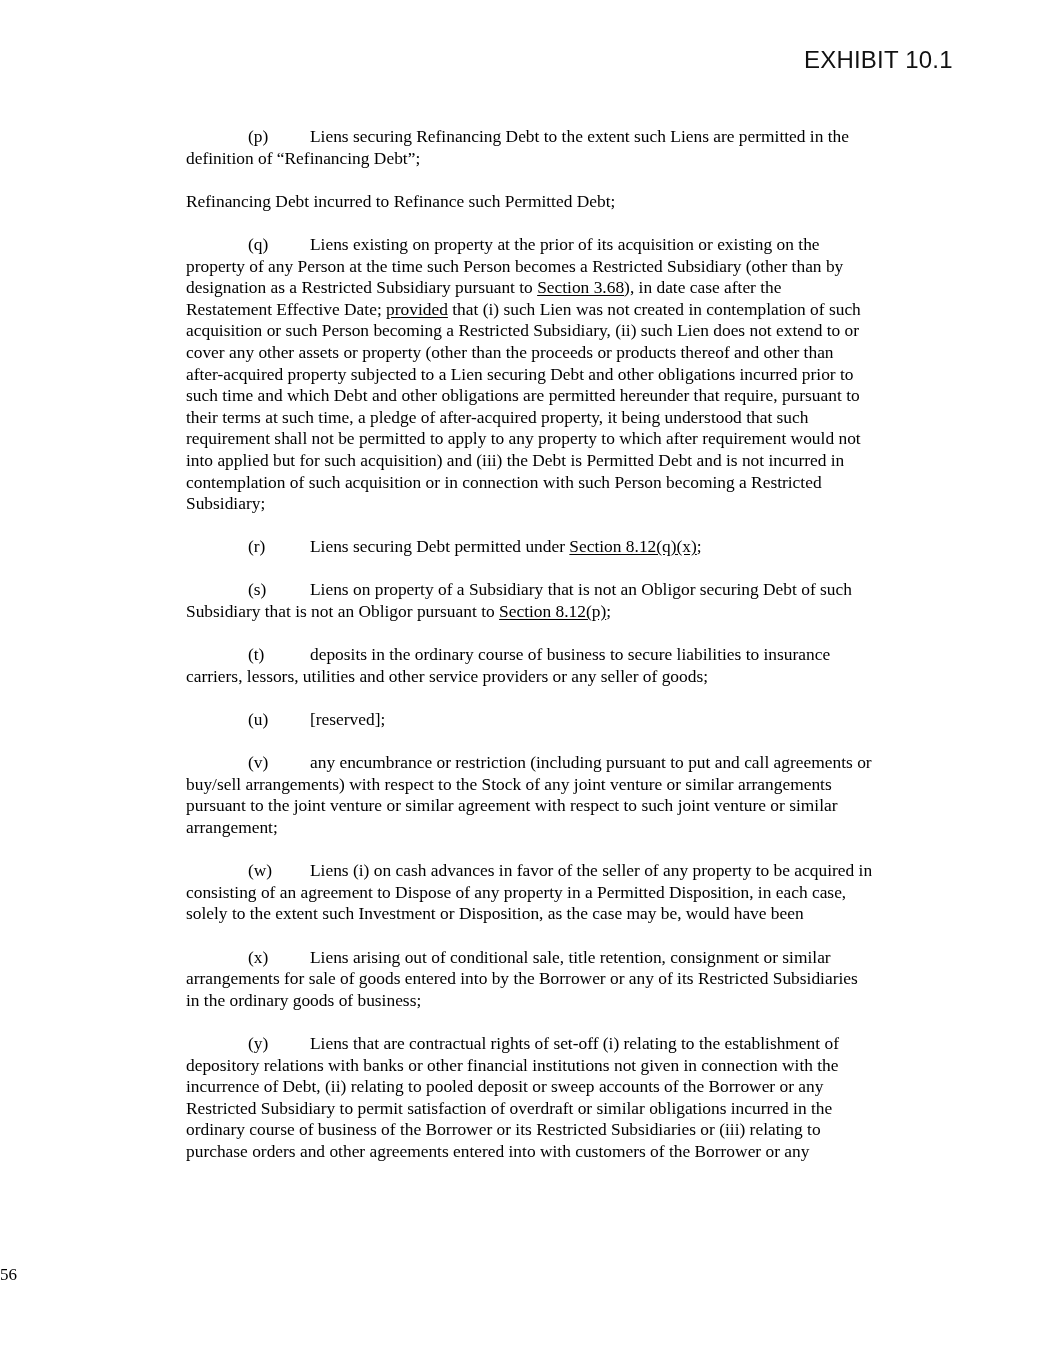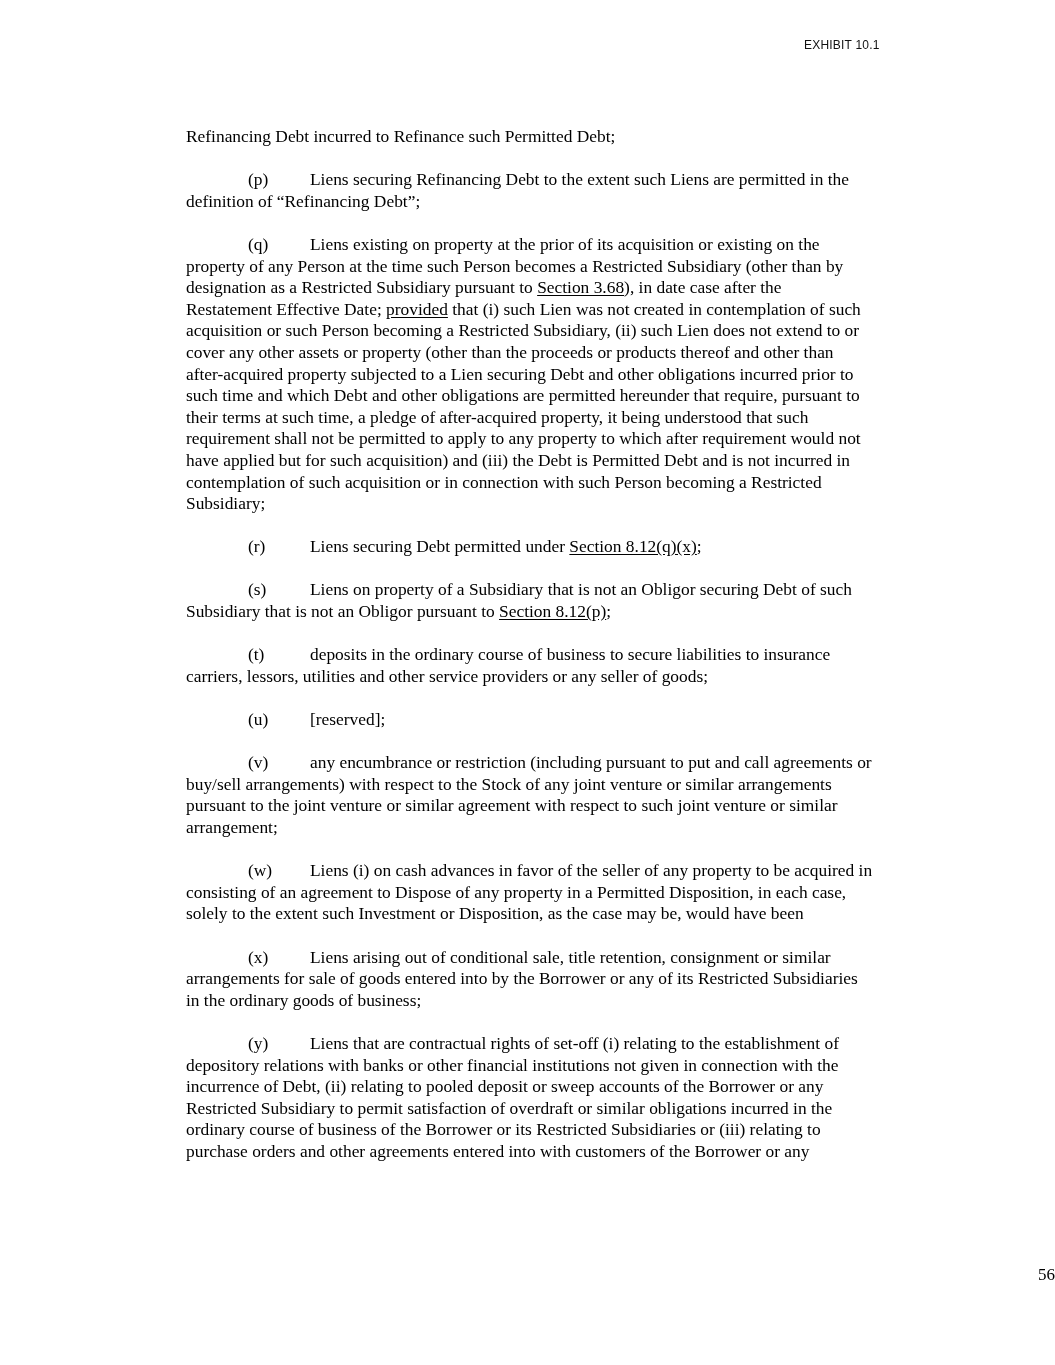--- a/index.html
+++ b/index.html
@@ -9,24 +9,24 @@
     }
     body {
       width: 1055px;
       height: 1365px;
       position: relative;
       overflow: hidden;
       color: #000000;
     }
     .exhibit {
       position: absolute;
-      top: 38px;
+      top: 46px;
       left: 804px;
       font-family: "Liberation Sans", sans-serif;
-      font-size: 12px;
+      font-size: 24px;
       letter-spacing: 0.2px;
       color: #111111;
     }
     .page {
       position: absolute;
       top: 126px;
       left: 186px;
       width: 760px;
       font-family: "Liberation Serif", serif;
       font-size: 17.4px;
@@ -48,53 +48,53 @@
     }
     .u {
       text-decoration: underline;
       text-underline-offset: 2px;
     }
     .page-number {
       position: absolute;
       top: 1265px;
       left: 0;
       width: 1055px;
-      text-align: right;
+      text-align: left;
       font-family: "Liberation Serif", serif;
       font-size: 17px;
     }
   </style>
 </head>
 <body>
 
 <div class="exhibit">EXHIBIT 10.1</div>
 
 <div class="page">
 
   <p class="para">
-    <span class="line">Refinancing Debt incurred to Refinance such Permitted Debt;</span>
+    <span class="line first"><span class="label">(p)</span><span>Liens securing Refinancing Debt to the extent such Liens are permitted in the</span></span>
+    <span class="line">definition of “Refinancing Debt”;</span>
   </p>
 
   <p class="para">
-    <span class="line first"><span class="label">(p)</span><span>Liens securing Refinancing Debt to the extent such Liens are permitted in the</span></span>
-    <span class="line">definition of “Refinancing Debt”;</span>
+    <span class="line">Refinancing Debt incurred to Refinance such Permitted Debt;</span>
   </p>
 
   <p class="para">
     <span class="line first"><span class="label">(q)</span><span>Liens existing on property at the prior of its acquisition or existing on the</span></span>
     <span class="line">property of any Person at the time such Person becomes a Restricted Subsidiary (other than by</span>
     <span class="line"><span>designation as a Restricted Subsidiary pursuant to </span><span class="u">Section 3.68</span><span>), in date case after the</span></span>
     <span class="line"><span>Restatement Effective Date; </span><span class="u">provided</span><span> that (i) such Lien was not created in contemplation of such</span></span>
     <span class="line">acquisition or such Person becoming a Restricted Subsidiary, (ii) such Lien does not extend to or</span>
     <span class="line">cover any other assets or property (other than the proceeds or products thereof and other than</span>
     <span class="line">after-acquired property subjected to a Lien securing Debt and other obligations incurred prior to</span>
     <span class="line">such time and which Debt and other obligations are permitted hereunder that require, pursuant to</span>
     <span class="line">their terms at such time, a pledge of after-acquired property, it being understood that such</span>
     <span class="line">requirement shall not be permitted to apply to any property to which after requirement would not</span>
-    <span class="line">have applied but for such acquisition) and (iii) the Debt is Permitted Debt and is not incurred in</span>
+    <span class="line">into applied but for such acquisition) and (iii) the Debt is Permitted Debt and is not incurred in</span>
     <span class="line">contemplation of such acquisition or in connection with such Person becoming a Restricted</span>
     <span class="line">Subsidiary;</span>
   </p>
 
   <p class="para">
     <span class="line first"><span class="label">(r)</span><span>Liens securing Debt permitted under </span><span class="u">Section 8.12(q)(x)</span><span>;</span></span>
   </p>
 
   <p class="para">
     <span class="line first"><span class="label">(s)</span><span>Liens on property of a Subsidiary that is not an Obligor securing Debt of such</span></span>

